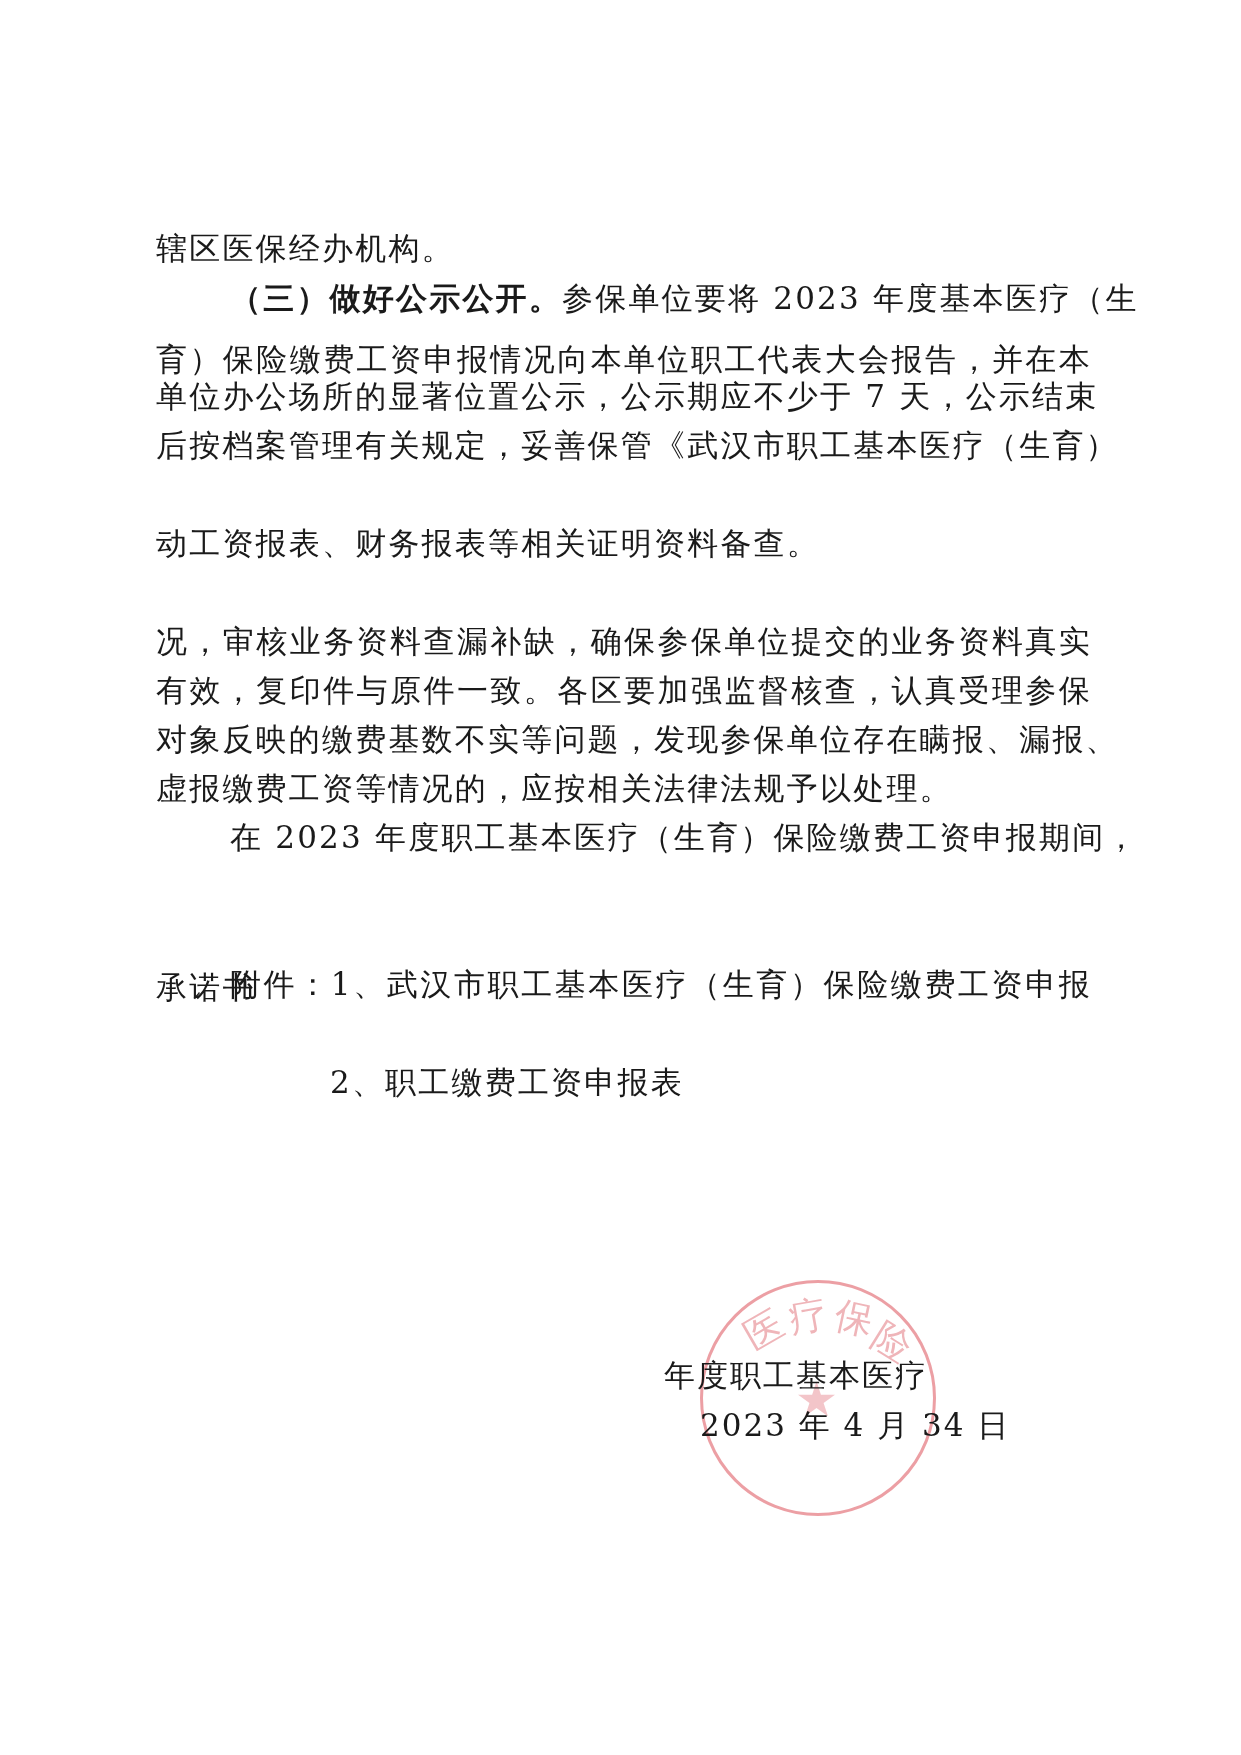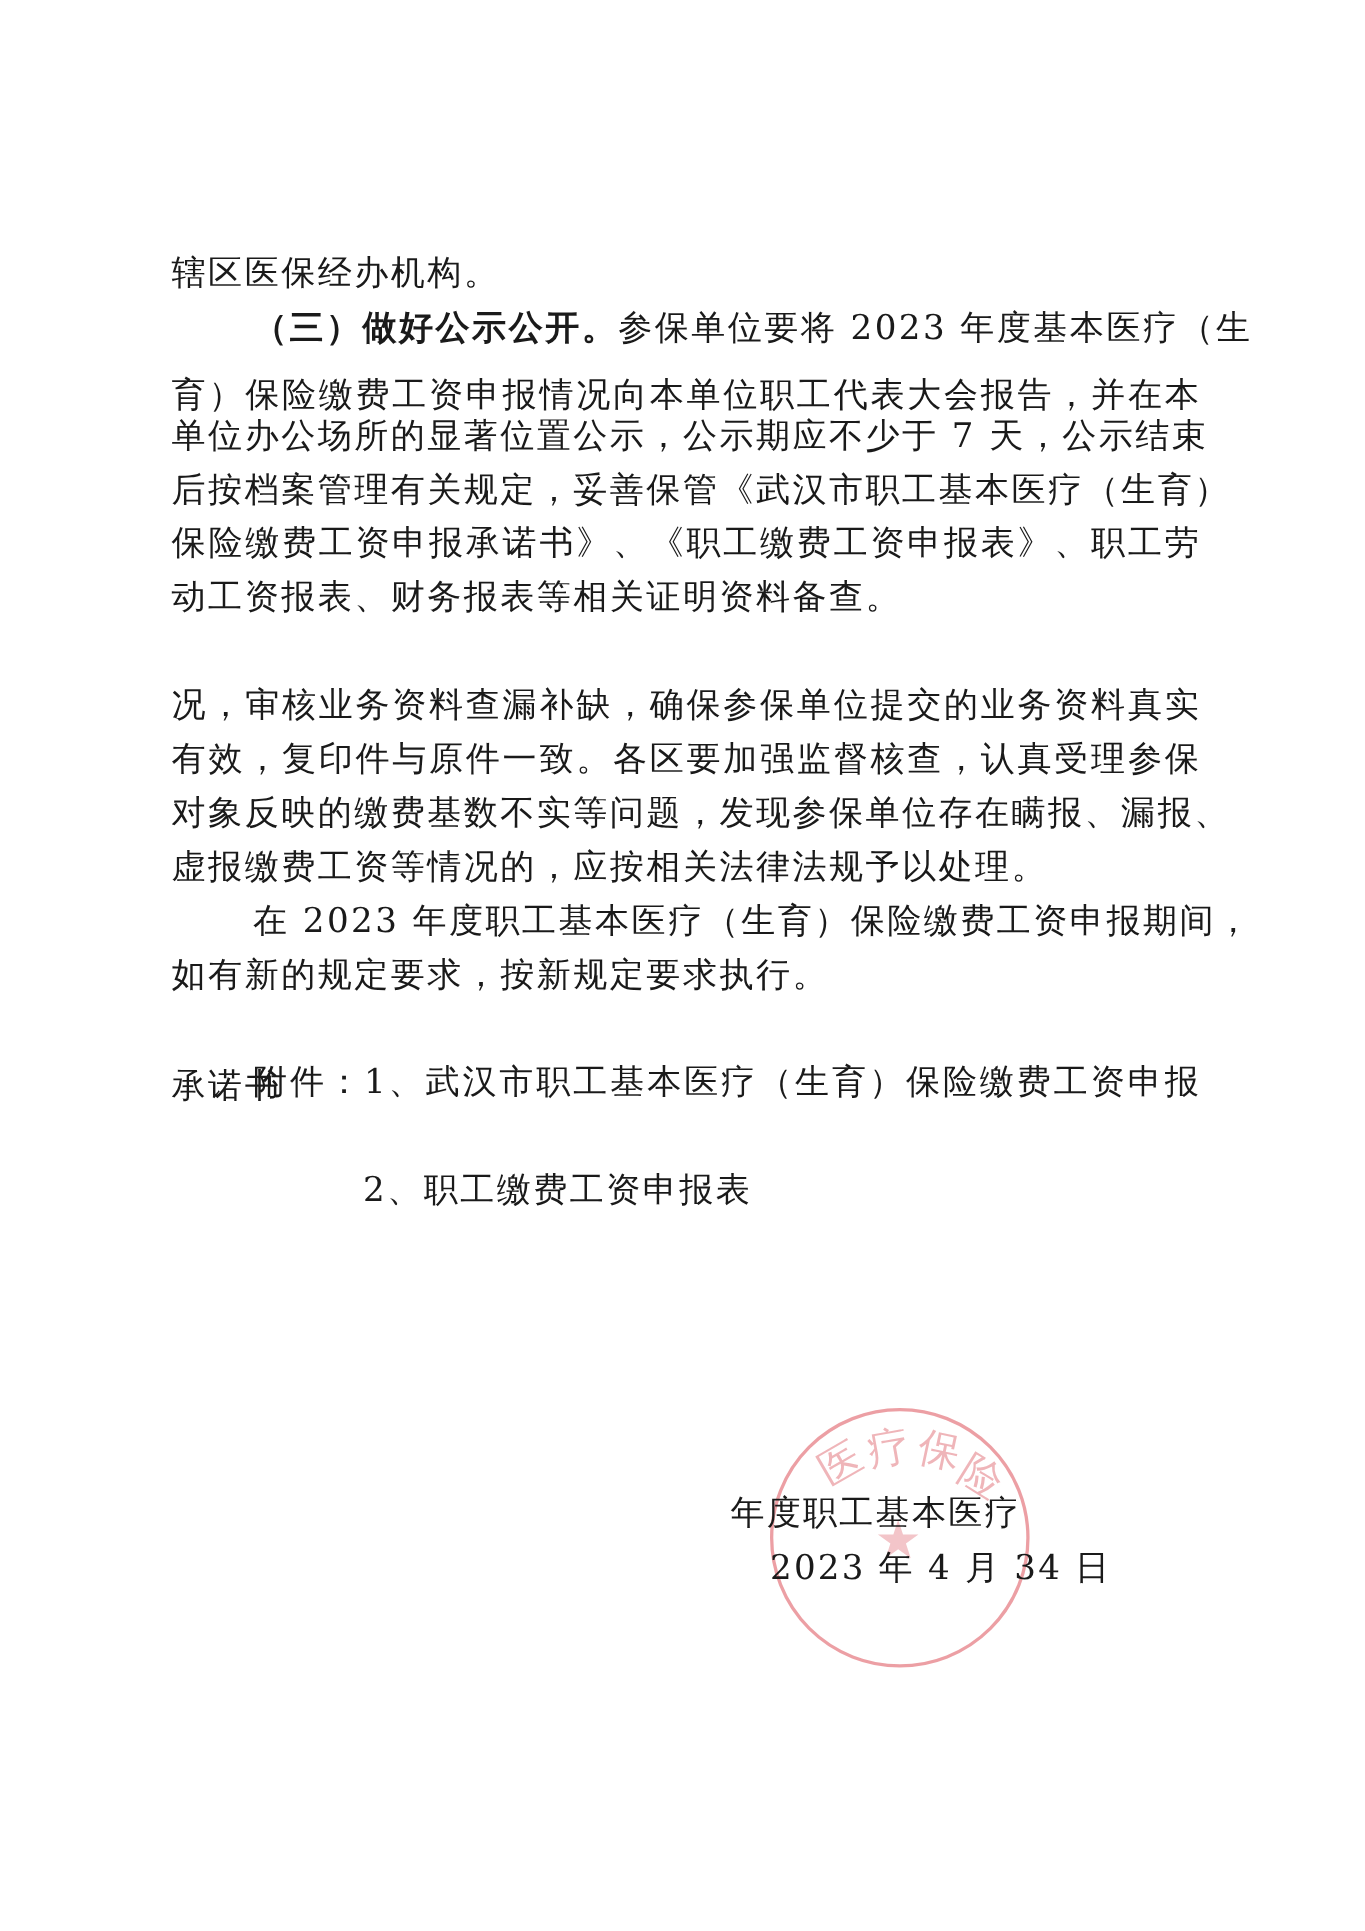--- a/index.html
+++ b/index.html
@@ -86,45 +86,39 @@
   </div>
   <div class="line justify" style="top:339px;">
     <span>育）保险缴费工资申报情况向本单位职工代表大会报告，并在本</span>
   </div>
   <div class="line justify" style="top:376px;">
     <span>单位办公场所的显著位置公示，公示期应不少于 7 天，公示结束</span>
   </div>
   <div class="line justify" style="top:425px;">
     <span>后按档案管理有关规定，妥善保管《武汉市职工基本医疗（生育）</span>
   </div>
-  <div class="line justify" style="top:474px;">
-    <span>保险缴费工资申报承诺书》、《职工缴费工资申报表》、职工劳</span>
-  </div>
   <div class="line" style="top:523px;">
     <span>动工资报表、财务报表等相关证明资料备查。</span>
   </div>
 
   <div class="line justify" style="top:621px;">
     <span>况，审核业务资料查漏补缺，确保参保单位提交的业务资料真实</span>
   </div>
   <div class="line justify" style="top:670px;">
     <span>有效，复印件与原件一致。各区要加强监督核查，认真受理参保</span>
   </div>
   <div class="line justify" style="top:719px;">
     <span>对象反映的缴费基数不实等问题，发现参保单位存在瞒报、漏报、</span>
   </div>
   <div class="line" style="top:768px;">
     <span>虚报缴费工资等情况的，应按相关法律法规予以处理。</span>
   </div>
 
   <div class="line indent justify" style="top:817px;">
     <span>在 2023 年度职工基本医疗（生育）保险缴费工资申报期间，</span>
-  </div>
-  <div class="line" style="top:866px;">
-    <span>如有新的规定要求，按新规定要求执行。</span>
   </div>
 
   <div class="line indent justify" style="top:964px;">
     <span>附件：</span><span>1、武汉市职工基本医疗（生育）保险缴费工资申报</span>
   </div>
   <div class="line" style="top:967px;">
     <span>承诺书</span>
   </div>
   <div class="line attach2" style="top:1062px;">
     <span>2、职工缴费工资申报表</span>

